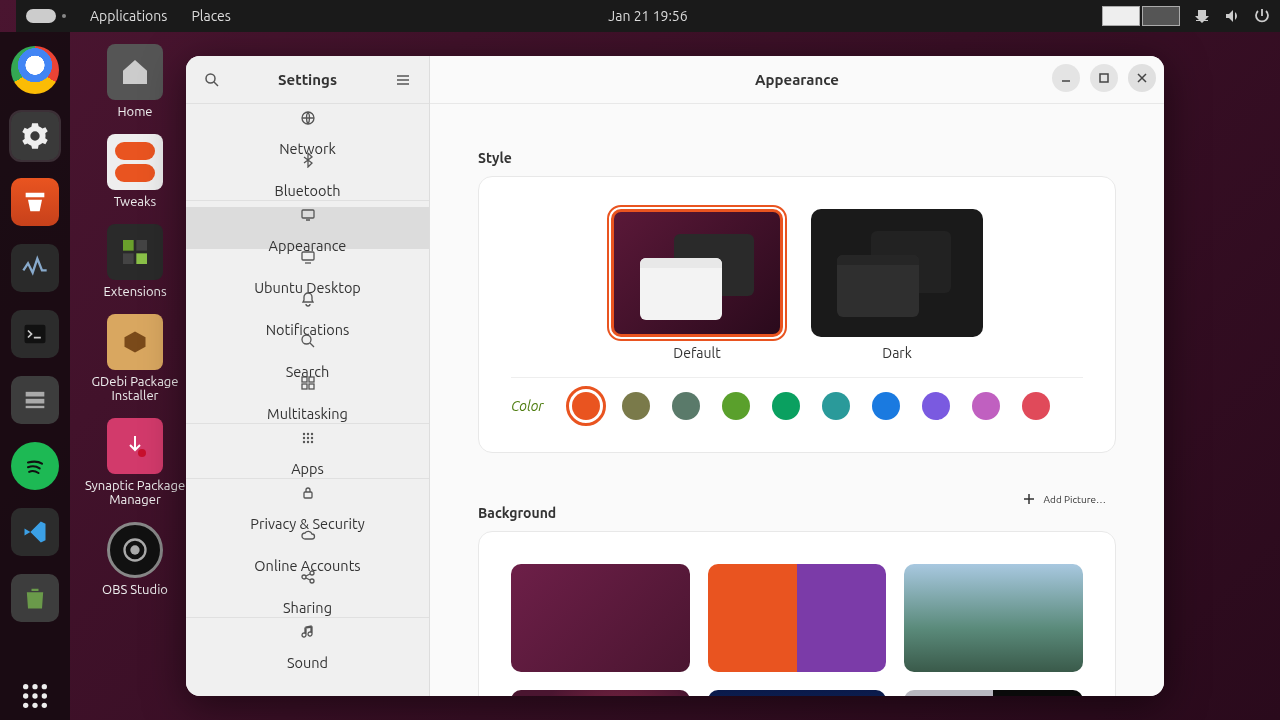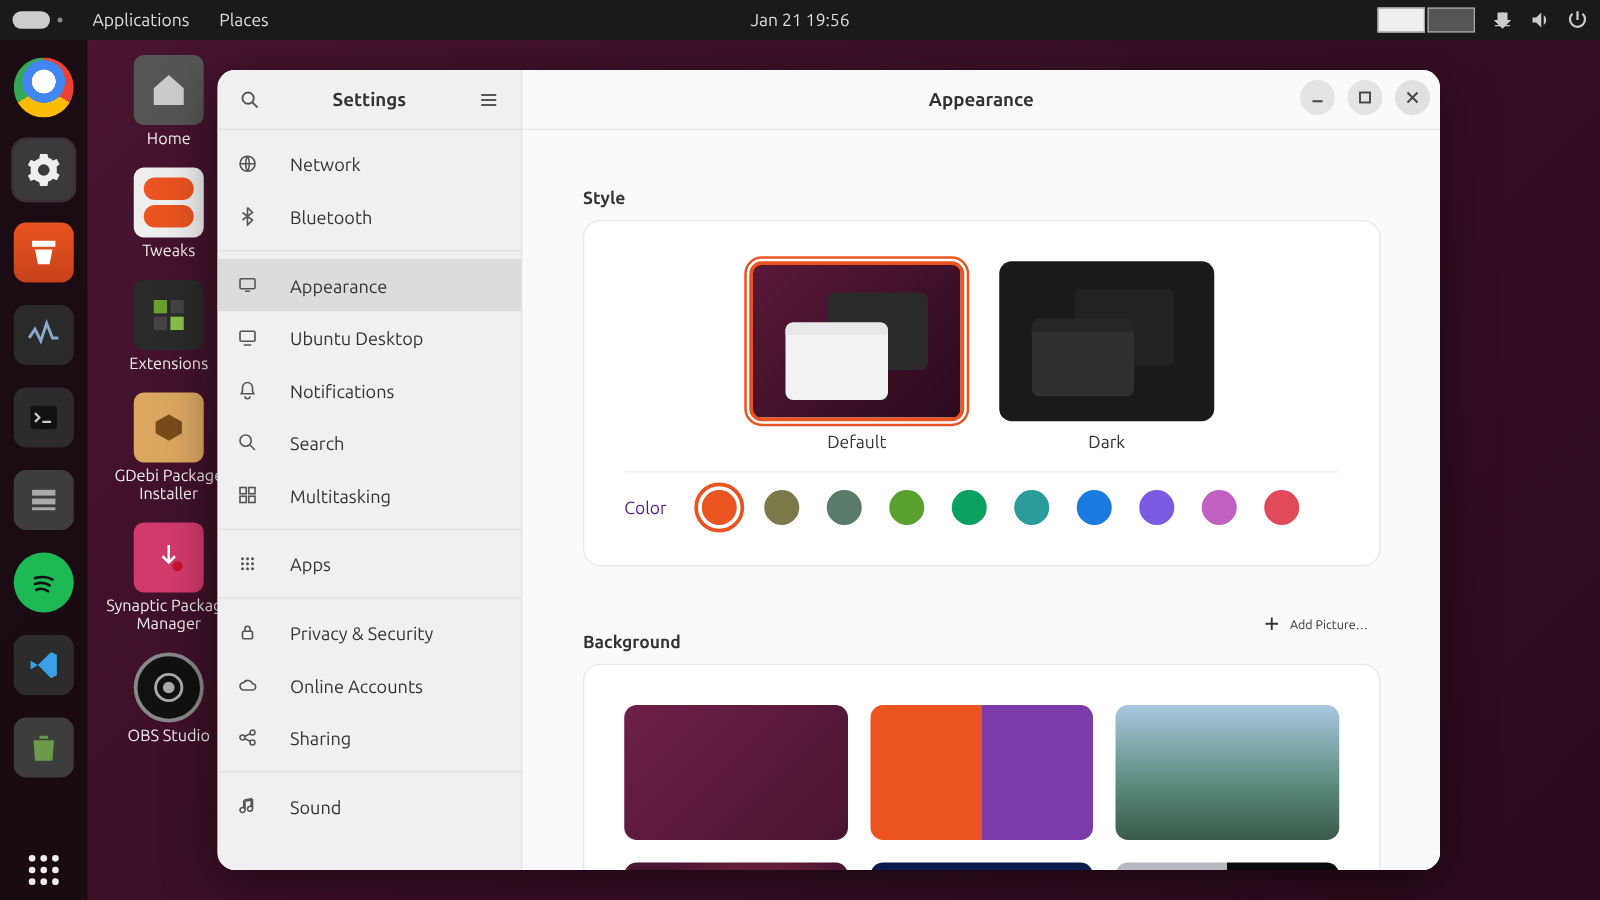--- a/index.html
+++ b/index.html
@@ -1,19 +1,19 @@
 <!DOCTYPE html>
 <html><head>
 <meta charset="utf-8">
 <style>
   * { box-sizing: border-box; margin: 0; padding: 0; font-family: "Ubuntu", "Cantarell", sans-serif; }
   body { width: 1280px; height: 720px; overflow: hidden; background: linear-gradient(135deg, #4a1530 0%, #3a0f26 50%, #2a0a1c 100%); position: relative; }
 
   
-  .topbar { position: absolute; top: 0; left: 0; right: 0; height: 32px; background: #1a1a1a; color: #ddd; display: flex; align-items: center; font-size: 14px; padding: 0 10px; z-index: 100; }
+  .topbar { position: absolute; top: 0; left: 16px; right: 0; height: 32px; background: #1a1a1a; color: #ddd; display: flex; align-items: center; font-size: 14px; padding: 0 10px; z-index: 100; }
   .topbar .pill { width: 30px; height: 14px; background: #ccc; border-radius: 8px; margin-right: 8px; position: relative; }
   .topbar .pill::after { content: ""; position: absolute; right: -10px; top: 5px; width: 4px; height: 4px; background: #888; border-radius: 50%; }
   .topbar .menu-item { margin: 0 12px; cursor: pointer; }
   .topbar .center { position: absolute; left: 50%; transform: translateX(-50%); }
   .topbar .right { margin-left: auto; display: flex; align-items: center; gap: 14px; }
   .topbar .toggle-ind { display: flex; gap: 2px; }
   .topbar .toggle-ind span { width: 38px; height: 20px; border: 1.5px solid #aaa; display: inline-block; }
   .topbar .toggle-ind span:first-child { background: #eee; }
   .topbar .toggle-ind span:last-child { background: #555; }
   .topbar svg { width: 16px; height: 16px; fill: #ccc; }
@@ -45,30 +45,30 @@
   .desktop-icon .ico.tweaks::before,
   .desktop-icon .ico.tweaks::after { content:""; position:absolute; width:40px; height:18px; border-radius:9px; left:8px; }
   .desktop-icon .ico.tweaks::before { top:8px; background:#e95420; }
   .desktop-icon .ico.tweaks::after { bottom:8px; background:#e95420; }
   .desktop-icon .ico.ext { background: #2a2a2a; }
   .desktop-icon .ico.gdebi { background: #d9a760; }
   .desktop-icon .ico.synaptic { background: #d23a6b; }
   .desktop-icon .ico.obs { background: #111; border-radius: 50%; border: 3px solid #888; }
 
   
-  .window { position: absolute; top: 56px; left: 174px; width: 978px; height: 640px; background: #fafafa; border-radius: 14px; overflow: hidden; display: flex; box-shadow: 0 8px 40px rgba(0,0,0,0.5); z-index: 60; }
+  .window { position: absolute; top: 56px; left: 186px; width: 978px; height: 640px; background: #fafafa; border-radius: 14px; overflow: hidden; display: flex; box-shadow: 0 8px 40px rgba(0,0,0,0.5); z-index: 60; }
 
   .sidebar { width: 244px; background: #f0f0f0; border-right: 1px solid #ddd; display: flex; flex-direction: column; }
   .sidebar-header { height: 48px; display: flex; align-items: center; padding: 0 10px; border-bottom: 1px solid #e0e0e0; }
   .sidebar-header .search-btn, .sidebar-header .menu-btn { width: 32px; height: 32px; display: flex; align-items: center; justify-content: center; cursor: pointer; border-radius: 6px; }
   .sidebar-header .title { flex: 1; text-align: center; font-weight: 600; font-size: 15px; color: #333; }
   .sidebar-header svg { width: 16px; height: 16px; fill: #555; }
 
   .sidebar-list { flex: 1; overflow-y: auto; padding: 6px 0; }
-  .side-item { display: flex; align-items: center; height: 42px; padding: 0 16px; gap: 26px; font-size: 14.5px; color: #333; cursor: pointer; }
+  .side-item { display: flex; align-items: center; height: 42px; padding: 0 16px; gap: 14px; font-size: 14.5px; color: #333; cursor: pointer; flex-direction: column; }
   .side-item.active { background: #dcdcdc; }
   .side-item svg { width: 16px; height: 16px; fill: #555; flex-shrink: 0; }
   .side-sep { height: 1px; background: #e0e0e0; margin: 6px 0; }
 
   .content { flex: 1; display: flex; flex-direction: column; background: #fafafa; }
   .content-header { height: 48px; display: flex; align-items: center; justify-content: center; position: relative; border-bottom: 1px solid #e8e8e8; }
   .content-header .title { font-weight: 600; font-size: 15px; color: #333; }
   .window-controls { position: absolute; right: 8px; top: 8px; display: flex; gap: 10px; }
   .win-btn { width: 28px; height: 28px; border-radius: 50%; background: #e4e4e4; display: flex; align-items: center; justify-content: center; cursor: pointer; }
   .win-btn.close { background: #e0e0e0; }
@@ -86,21 +86,21 @@
   .style-thumb.dark { background: #1a1a1a; }
   .style-thumb .w1 { position: absolute; width: 80px; height: 62px; background: #2a2a2a; border-radius: 6px; top: 22px; left: 60px; }
   .style-thumb .w2 { position: absolute; width: 82px; height: 62px; background: #f3f3f3; border-radius: 6px; top: 46px; left: 26px; }
   .style-thumb .w2::before { content:""; position:absolute; top:0; left:0; right:0; height:10px; background:#e8e8e8; border-radius:6px 6px 0 0; }
   .style-thumb.dark .w2 { background: #2f2f2f; }
   .style-thumb.dark .w2::before { background:#262626; }
   .style-thumb.dark .w1 { background: #222; }
   .style-opt .lbl { font-size: 14px; color: #333; }
 
   .color-row { display: flex; align-items: center; gap: 20px; padding-top: 14px; border-top: 1px solid #eee; }
-  .color-row .lbl { font-size: 14px; color: #4c1d95; margin-right: 8px; }
+  .color-row .lbl { font-size: 14px; color: #4d7c0f; margin-right: 8px; font-style: italic; }
   .color-swatch { width: 28px; height: 28px; border-radius: 50%; cursor: pointer; }
   .color-swatch.selected { outline: 3px solid #e95420; outline-offset: 3px; }
 
   .bg-header { display: flex; align-items: center; justify-content: space-between; margin-bottom: 10px; }
   .add-pic { display: flex; align-items: center; gap: 8px; font-size: 10px; color: #333; cursor: pointer; padding: 6px 10px; border-radius: 6px; }
   .add-pic svg { width: 14px; height: 14px; fill: #333; }
 
   .bg-grid { display: grid; grid-template-columns: repeat(3, 1fr); gap: 18px; }
   .bg-thumb { height: 108px; border-radius: 10px; cursor: pointer; background-size: cover; }
   .bg-thumb.b1 { background: linear-gradient(135deg, #6d1f48 0%, #4a1530 100%); position: relative; }

